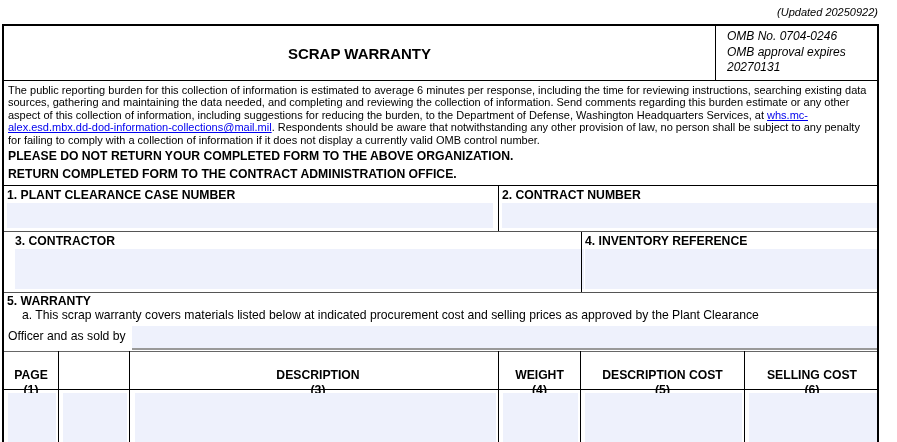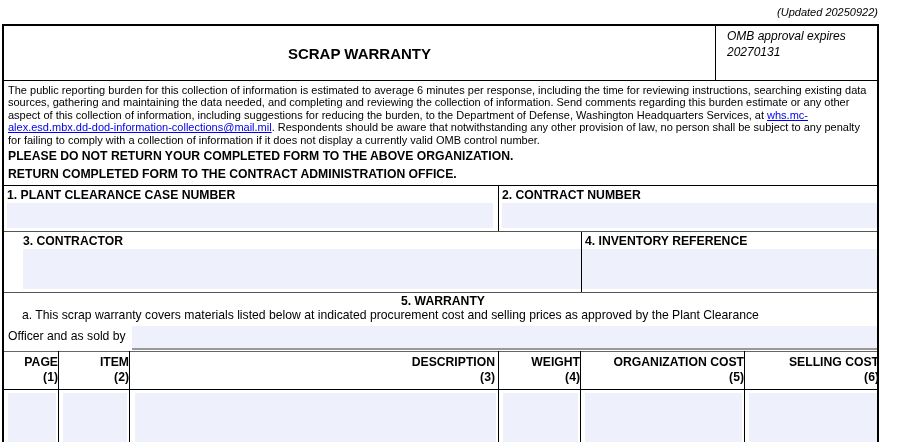--- a/index.html
+++ b/index.html
@@ -19,32 +19,33 @@
   .burden a { color: #0000ee; text-decoration: underline; }
   .burden .warn { font-weight: bold; font-size: 12.2px; line-height: 14px; margin-top: 3px; }
   .cell { position: absolute; box-sizing: border-box; }
   .label { font-weight: bold; font-size: 12.2px; padding: 2px 0 0 3px; line-height: 14px; }
   .field { position: absolute; background: #eef1fc; }
   .vline { position: absolute; width: 1px; background: #000; }
   .hline { position: absolute; height: 1px; background: #555; left: 0; right: 0; }
   .warranty-text { font-size: 12.2px; padding-left: 18px; line-height: 15px; }
   .officer-label { position: absolute; left: 4px; top: 303px; font-size: 12.2px; }
   .th { position: absolute; top: 325px; height: 38px; font-weight: bold; font-size: 12.2px;
-        text-align: right; line-height: 15px; padding-top: 4px; box-sizing: border-box; }
+        text-align: center; line-height: 15px; padding-top: 17px; box-sizing: border-box; }
 </style>
 </head>
 <body>
 
 <div class="updated">(Updated 20250922)</div>
 
 <div class="form">
 
   <div class="row title-row">
     <div class="title">SCRAP WARRANTY</div>
     <div class="omb">
+      <div>OMB No. 0704-0246</div>
       <div>OMB approval expires</div>
       <div>20270131</div>
     </div>
   </div>
 
   <div class="row burden">
     <p><span>The public reporting burden for this collection of information is estimated to average 6 minutes per response, including the time for reviewing instructions, searching existing data sources, gathering and maintaining the data needed, and completing and reviewing the collection of information. Send comments regarding this burden estimate or any other aspect of this collection of information, including suggestions for reducing the burden, to the Department of Defense, Washington Headquarters Services, at </span><a href="#">whs.mc-alex.esd.mbx.dd-dod-information-collections@mail.mil</a><span>. Respondents should be aware that notwithstanding any other provision of law, no person shall be subject to any penalty for failing to comply with a collection of information if it does not display a currently valid OMB control number.</span></p>
     <p class="warn">PLEASE DO NOT RETURN YOUR COMPLETED FORM TO THE ABOVE ORGANIZATION.</p>
     <p class="warn" style="margin-top:4px">RETURN COMPLETED FORM TO THE CONTRACT ADMINISTRATION OFFICE.</p>
   </div>
@@ -53,57 +54,53 @@
     <div class="label">1. PLANT CLEARANCE CASE NUMBER</div>
     <div class="field" style="left:3px; top:17px; width:486px; height:25px;"></div>
   </div>
   <div class="vline" style="left:494px; top:160px; height:45px;"></div>
   <div class="cell" style="left:495px; top:160px; width:380px; height:45px;">
     <div class="label">2. CONTRACT NUMBER</div>
     <div class="field" style="left:3px; top:17px; width:375px; height:25px;"></div>
   </div>
   <div class="hline" style="top:205px;"></div>
 
-  <div class="cell" style="left:16px; top:206px; width:576px; height:60px;">
+  <div class="cell" style="left:8px; top:206px; width:576px; height:60px;">
     <div class="label">3. CONTRACTOR</div>
     <div class="field" style="left:3px; top:17px; width:569px; height:40px;"></div>
   </div>
   <div class="vline" style="left:577px; top:206px; height:60px;"></div>
   <div class="cell" style="left:578px; top:206px; width:297px; height:60px;">
     <div class="label">4. INVENTORY REFERENCE</div>
     <div class="field" style="left:3px; top:17px; width:292px; height:40px;"></div>
   </div>
   <div class="hline" style="top:266px;"></div>
 
   <div class="cell" style="left:0; top:267px; width:875px;">
-    <div class="label" style="padding-top:1px;text-align:center;">5. WARRANTY</div>
+    <div class="label" style="padding-top:1px;">5. WARRANTY</div>
     <div class="warranty-text">a. This scrap warranty covers materials listed below at indicated procurement cost and selling prices as approved by the Plant Clearance</div>
   </div>
   <div class="officer-label">Officer and as sold by</div>
   <div class="field" style="left:128px; top:300px; width:745px; height:22px; border-bottom:2px solid #999;"></div>
   <div class="hline" style="top:325px; background:#666;"></div>
 
   <div class="th" style="left:0; width:54px;">
     <div>PAGE</div>
     <div>(1)</div>
   </div>
-  <div class="th" style="left:55px; width:70px;">
-    <div>ITEM</div>
-    <div>(2)</div>
-  </div>
-  <div class="th" style="left:123px; width:368px;">
+  <div class="th" style="left:130px; width:368px;">
     <div>DESCRIPTION</div>
     <div>(3)</div>
   </div>
   <div class="th" style="left:495px; width:81px;">
     <div>WEIGHT</div>
     <div>(4)</div>
   </div>
   <div class="th" style="left:577px; width:163px;">
-    <div>ORGANIZATION COST</div>
+    <div>DESCRIPTION COST</div>
     <div>(5)</div>
   </div>
   <div class="th" style="left:741px; width:134px;">
     <div>SELLING COST</div>
     <div>(6)</div>
   </div>
   <div class="hline" style="top:363px; background:#000;"></div>
 
   <div class="vline" style="left:54px; top:325px; height:120px;"></div>
   <div class="vline" style="left:125px; top:325px; height:120px;"></div>

